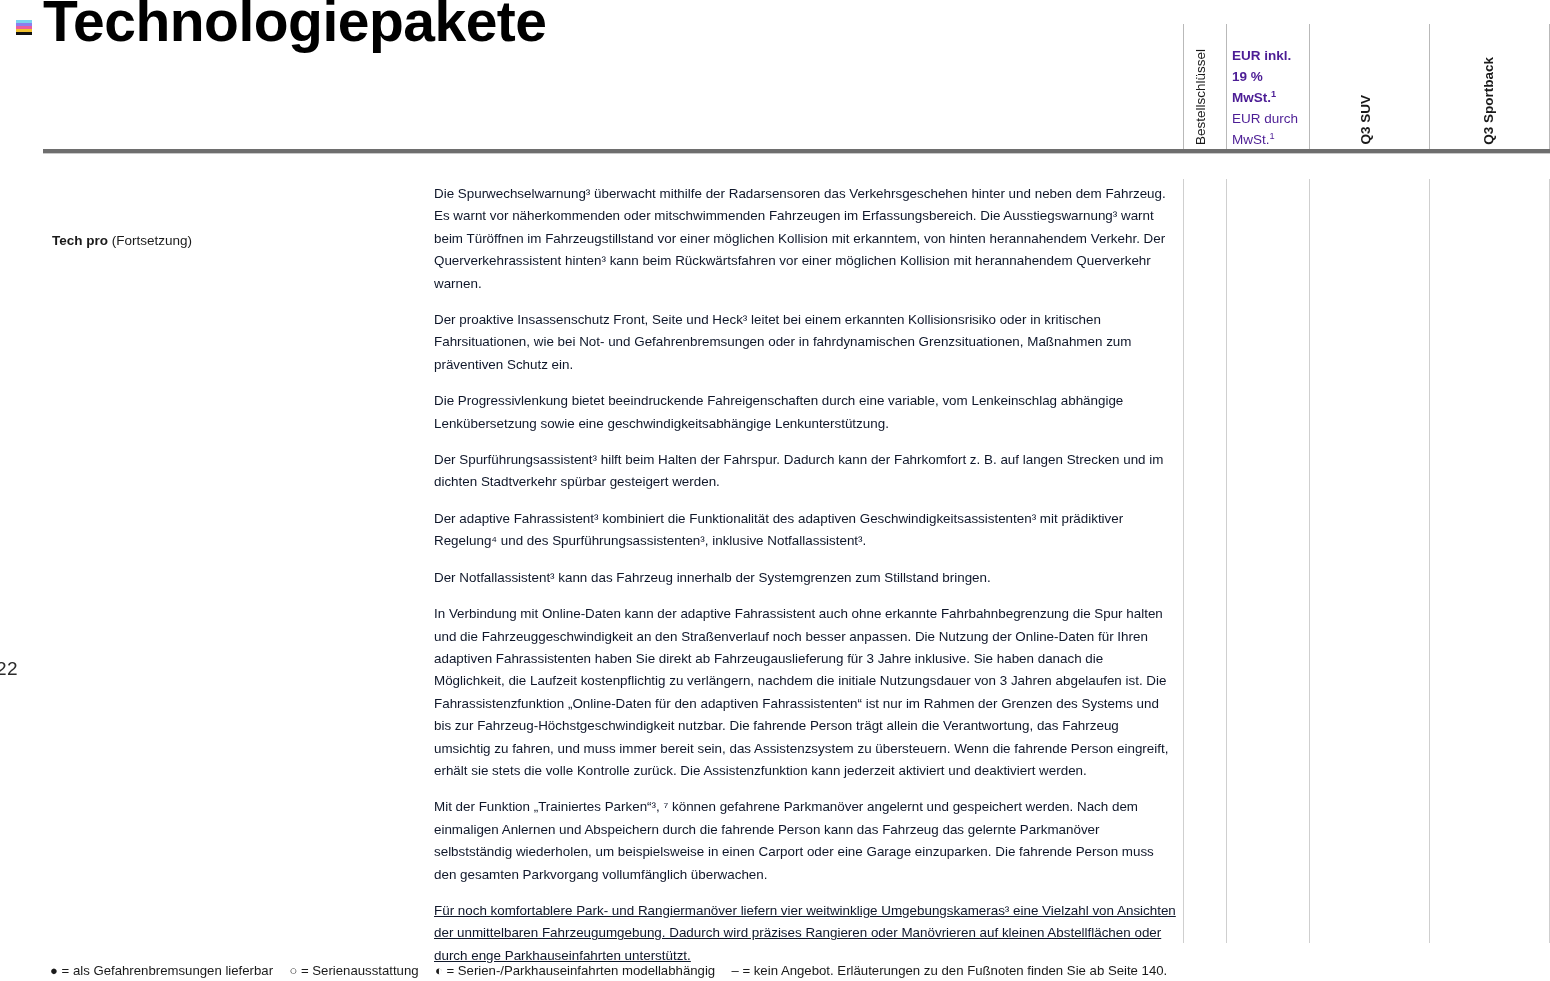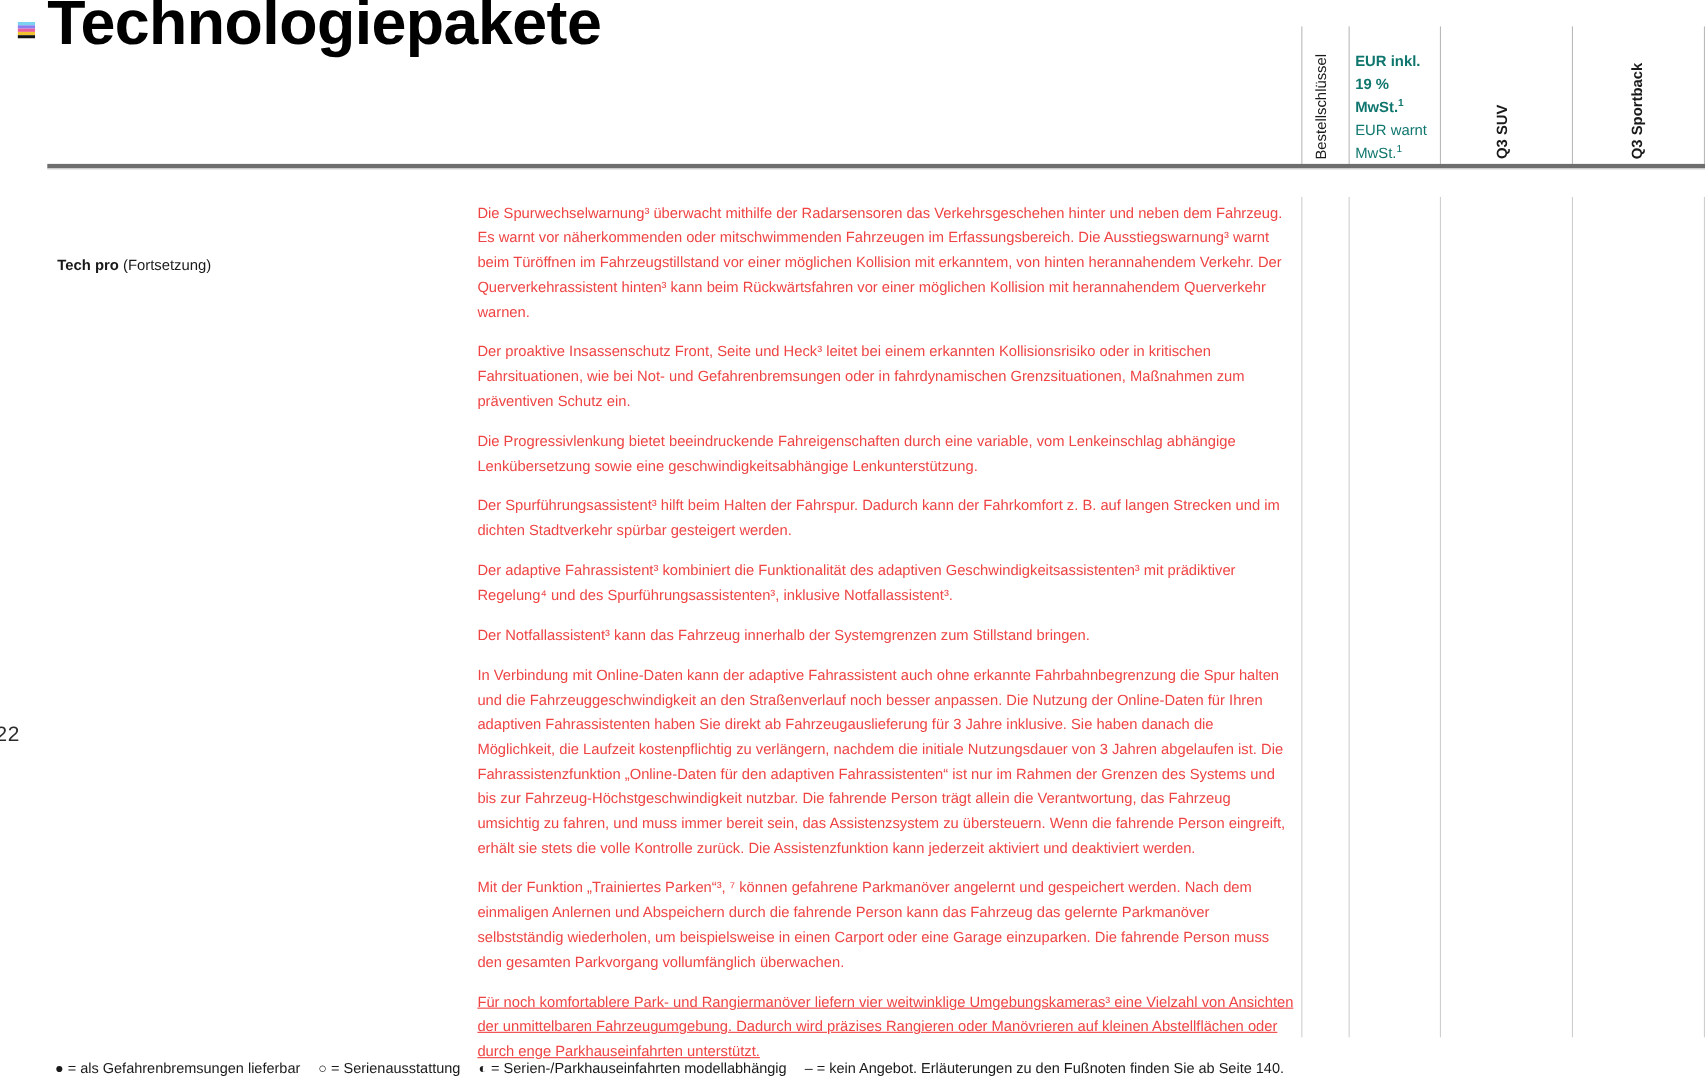--- a/index.html
+++ b/index.html
@@ -74,21 +74,21 @@
     display: flex;
     align-items: flex-end;
   }
   #head-eur {
     position: absolute;
     left: 1232px;
     top: 45px;
     width: 72px;
     font-size: 13.5px;
     line-height: 21px;
-    color: #0f766e;
+    color: #4c1d95;
   }
   #head-eur .eur-bold { font-weight: 700; }
   #head-q3suv {
     position: absolute;
     left: 1358px;
     top: 40px;
     height: 105px;
     display: flex;
     align-items: flex-end;
   }
@@ -154,21 +154,21 @@
   }
   #row-label .lbl-bold { font-weight: 700; }
 
   #body-copy {
     position: absolute;
     left: 434px;
     top: 183px;
     width: 742px;
     font-size: 13.4px;
     line-height: 22.4px;
-    color: #ef4444;
+    color: #0f172a;
     text-align: left;
   }
   #body-copy p {
     margin: 0 0 14px 0;
   }
   #body-copy p:last-child { margin-bottom: 0; text-decoration: underline; }
 
   
   #page-number {
     position: absolute;
@@ -220,21 +220,21 @@
     <div class="vrule-head" style="left:1429px"></div>
     <div class="vrule-head" style="left:1549px"></div>
 
     <div id="head-bestellschluessel">
       <span class="vtext">Bestellschlüssel</span>
     </div>
 
     <div id="head-eur">
       <div class="eur-bold">EUR inkl.</div>
       <div class="eur-bold"><span>19 % MwSt.</span><sup>1</sup></div>
-      <div>EUR warnt</div>
+      <div>EUR durch</div>
       <div><span>MwSt.</span><sup>1</sup></div>
     </div>
 
     <div id="head-q3suv">
       <span class="vtext bold">Q3 SUV</span>
     </div>
 
     <div id="head-q3sportback">
       <span class="vtext bold">Q3 Sportback</span>
     </div>

